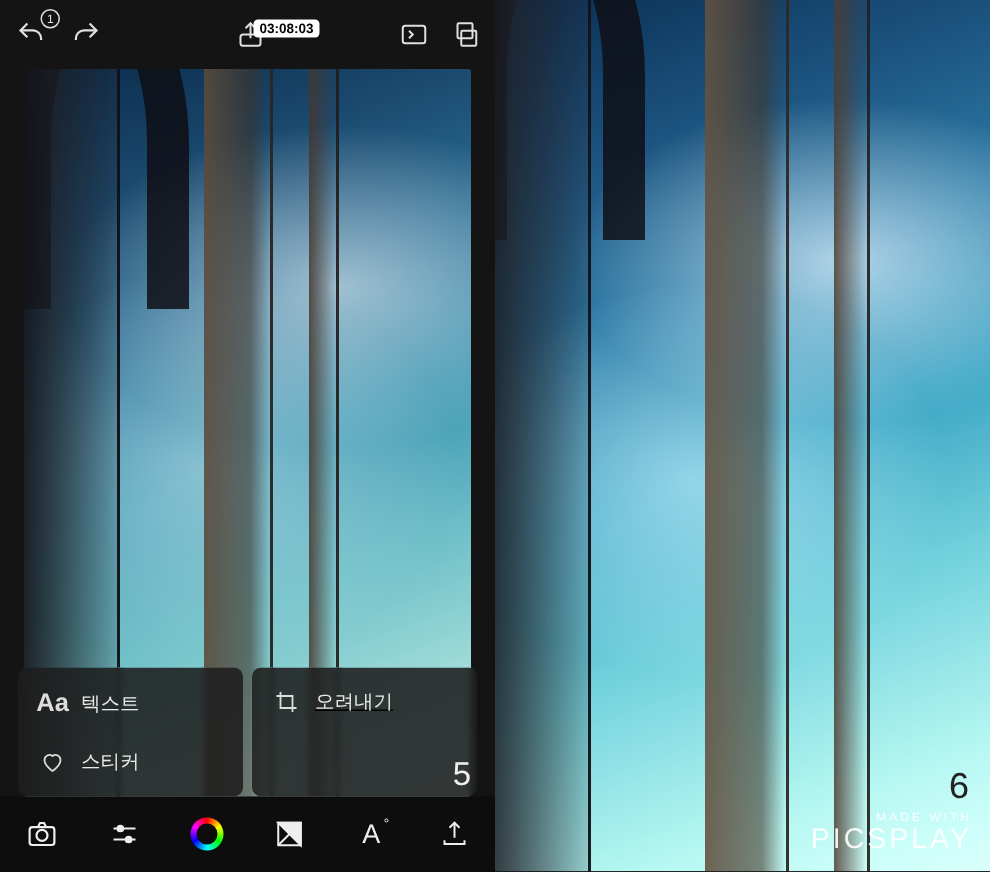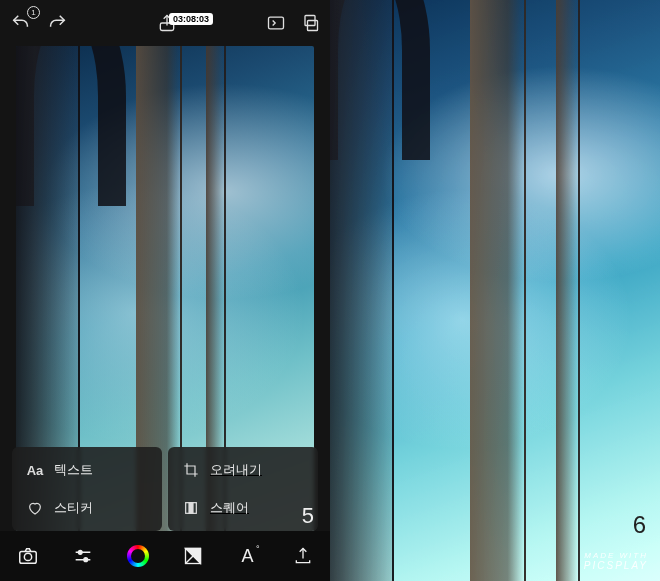--- a/index.html
+++ b/index.html
@@ -119,24 +119,23 @@
     overflow: hidden;
   }
   .output .sky { filter: brightness(1.1) saturate(1.05); }
   .output .arch.a1 { left: -10px; width: 74px; }
   .output .arch.a2 { left: 140px; width: 56px; }
   .output .arch.a3 { left: 226px; width: 24px; }
   .watermark {
     position: absolute; right: 12px; bottom: 10px;
     color: rgba(255,255,255,.9);
     text-align: right;
-    font-style: italic;
   }
   .watermark .made { font-size: 8px; letter-spacing: 2px; }
-  .watermark .brand { font-size: 10px; letter-spacing: 2px; font-weight: 300; }
+  .watermark .brand { font-size: 19px; letter-spacing: 2px; font-weight: 300; }
   .output .page-num {
     right: 14px; bottom: 42px;
     color: #222; font-size: 24px;
   }
 </style>
 </head>
 <body>
 
 <div class="editor">
 
@@ -187,21 +186,21 @@
       <div class="arch-curve"></div>
       <div class="arch a1"></div>
       <div class="arch a2"></div>
       <div class="arch a3"></div>
     </div>
   </div>
 
   <div class="popup">
     <div class="popup-col">
       <div class="popup-item">
-        <span class="icon" style="font-weight:600;font-size:13px;">Aa</span>
+        <span class="icon" style="font-weight:600;font-size:17px;">Aa</span>
         <span>텍스트</span>
       </div>
       <div class="popup-item">
         <span class="icon">
           <svg width="16" height="16" viewBox="0 0 24 24" fill="none" stroke="#ddd" stroke-width="1.8">
               <path d="M12 21s-8-5.3-8-11a5 5 0 0 1 8-4 5 5 0 0 1 8 4c0 5.7-8 11-8 11z"></path>
             </svg>
         </span>
         <span>스티커</span>
       </div>
@@ -209,29 +208,20 @@
     <div class="popup-col" style="position:relative;text-decoration:underline;">
       <div class="popup-item">
         <span class="icon">
           <svg width="16" height="16" viewBox="0 0 24 24" fill="none" stroke="#ddd" stroke-width="1.8">
               <path d="M6 2v16h16"></path>
               <path d="M2 6h16v16"></path>
             </svg>
         </span>
         <span>오려내기</span>
       </div>
-      <div class="popup-item">
-        <span class="icon">
-          <svg width="16" height="16" viewBox="0 0 24 24" fill="none" stroke="#ddd" stroke-width="1.8">
-              <rect x="4" y="4" width="16" height="16"></rect>
-              <rect x="9" y="4" width="6" height="16" fill="#ddd"></rect>
-            </svg>
-        </span>
-        <span>스퀘어</span>
-      </div>
       <span class="page-num">5</span>
     </div>
   </div>
 
   <div class="bottombar">
     <div class="tool">
       <svg width="22" height="22" viewBox="0 0 24 24" fill="none" stroke="#eee" stroke-width="1.6">
           <rect x="3" y="7" width="18" height="13" rx="2"></rect>
           <circle cx="12" cy="13" r="4"></circle>
           <path d="M9 7l1.5-3h3L15 7"></path>

